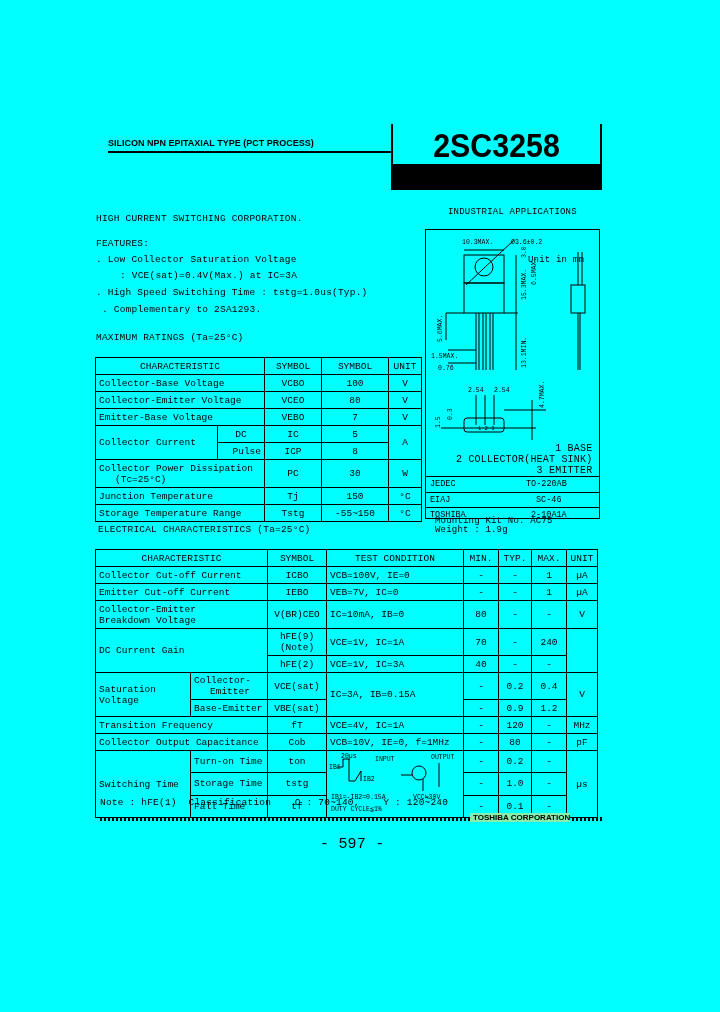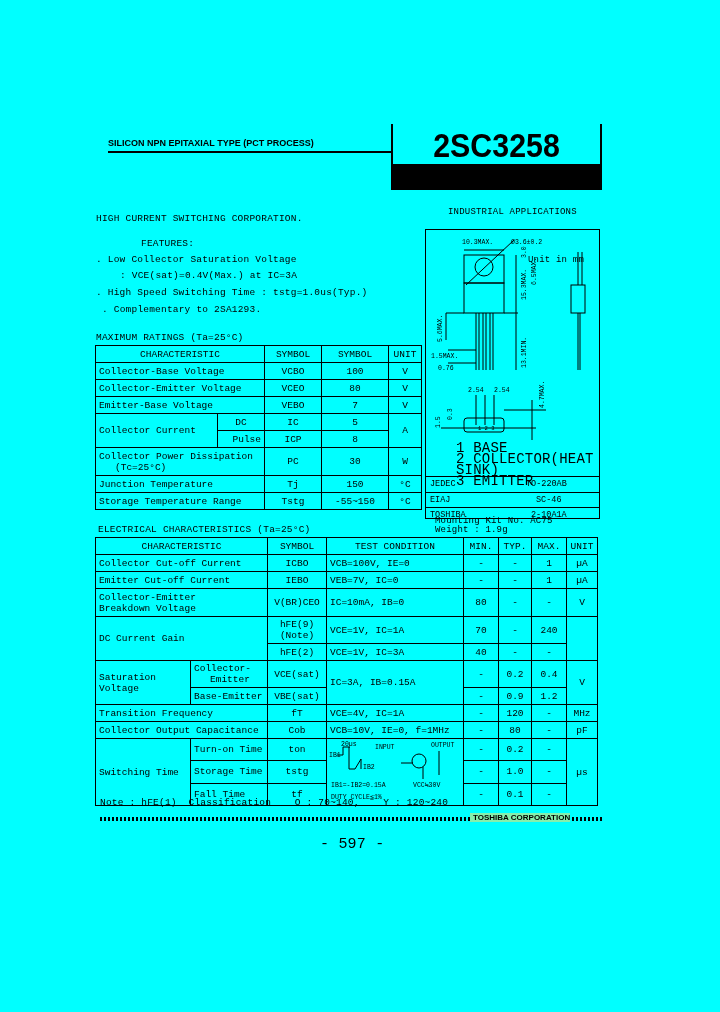--- a/index.html
+++ b/index.html
@@ -7,21 +7,21 @@
          font-family:"DejaVu Sans Mono", monospace; color:#000; }
   .abs { position:absolute; }
   .mono { font-family:"Liberation Mono", "DejaVu Sans Mono", monospace; font-size:9.5px; letter-spacing:0.2px; }
   .sans { font-family:"Liberation Sans", sans-serif; }
   .hdr-line { position:absolute; left:108px; top:151px; width:285px; height:2px; background:#000; }
   .subtitle { left:108px; top:138px; font-size:9px; font-weight:bold; }
   .partbox { left:391px; top:124px; width:207px; height:66px; border-left:2px solid #000; border-right:2px solid #000; }
   .partnum { position:absolute; left:0; right:0; top:3px; text-align:center; font-family:"Liberation Sans", sans-serif;
              font-weight:bold; font-size:33px; letter-spacing:0px; transform:scaleX(0.92); }
   .partbar { position:absolute; left:0; right:0; bottom:0; height:26px; background:#000; }
-  table { border-collapse:collapse; position:absolute; }
+  table { border-collapse:collapse; position:absolute;margin-top:12px; }
   td, th { border:1px solid #000; padding:0 3px; font-weight:normal; white-space:nowrap;
            font-family:"Liberation Mono", "DejaVu Sans Mono", monospace; font-size:9.5px; height:16px; }
   .c { text-align:center; }
   .pkg { left:425px; top:229px; width:173px; height:288px; border:1px solid #000; }
   .pkg-row { position:absolute; left:0; right:0; height:15px; border-top:1px solid #000; font-size:8.5px;
              font-family:"Liberation Mono", monospace; }
   .pkg-row span { position:absolute; top:2px; }
   .dash { position:absolute; left:100px; top:817px; width:503px; height:4px;
           background:repeating-linear-gradient(90deg,#000 0 2px, transparent 2px 4px); }
 </style>
@@ -29,21 +29,21 @@
 <body>
 
 <div class="abs sans subtitle">SILICON NPN EPITAXIAL TYPE (PCT PROCESS)</div>
 <div class="hdr-line"></div>
 <div class="abs partbox">
   <div class="partnum">2SC3258</div>
   <div class="partbar"></div>
 </div>
 
 <div class="abs mono" style="left:96px;top:213px;">HIGH CURRENT SWITCHING CORPORATION.</div>
-<div class="abs mono" style="left:96px;top:238px;margin-left:45px;">FEATURES:</div>
+<div class="abs mono" style="left:96px;top:238px;">FEATURES:</div>
 <div class="abs mono" style="left:96px;top:254px;">. Low Collector Saturation Voltage</div>
 <div class="abs mono" style="left:120px;top:270px;">: VCE(sat)=0.4V(Max.)  at IC=3A</div>
 <div class="abs mono" style="left:96px;top:287px;">. High Speed Switching Time : tstg=1.0us(Typ.)</div>
 <div class="abs mono" style="left:96px;top:304px;margin-left:6px;">. Complementary to 2SA1293.</div>
 
 <div class="abs mono" style="left:96px;top:332px;">MAXIMUM RATINGS (Ta=25°C)</div>
 <table style="left:95px;top:345px;width:327px;">
   <tbody>
       <tr>
     <td class="c" colspan="2" style="width:165px">CHARACTERISTIC</td>
@@ -159,21 +159,21 @@
       <text transform="translate(100,28) rotate(-90)">3.0</text>
       <text transform="translate(110,55) rotate(-90)">6.5MAX.</text>
       <text transform="translate(100,70) rotate(-90)">15.3MAX.</text>
       <text transform="translate(100,138) rotate(-90)">13.1MIN.</text>
       <text transform="translate(16,112) rotate(-90)">5.6MAX.</text>
       <text transform="translate(118,178) rotate(-90)">4.7MAX.</text>
       <text transform="translate(14,198) rotate(-90)">1.5</text>
       <text transform="translate(26,190) rotate(-90)">0.3</text>
     </g>
   </svg>
-  <div class="abs mono" style="left:30px;top:213px;font-size:14px;line-height:11px;">
+  <div class="abs mono" style="left:30px;top:213px;font-size:10px;line-height:11px;text-align:right;">
     <div>1  BASE</div>
     <div>2  COLLECTOR(HEAT SINK)</div>
     <div>3  EMITTER</div>
   </div>
   <div class="pkg-row" style="top:246px">
     <span style="left:4px">JEDEC</span>
     <span style="left:100px">TO-220AB</span>
   </div>
   <div class="pkg-row" style="top:262px">
     <span style="left:4px">EIAJ</span>

